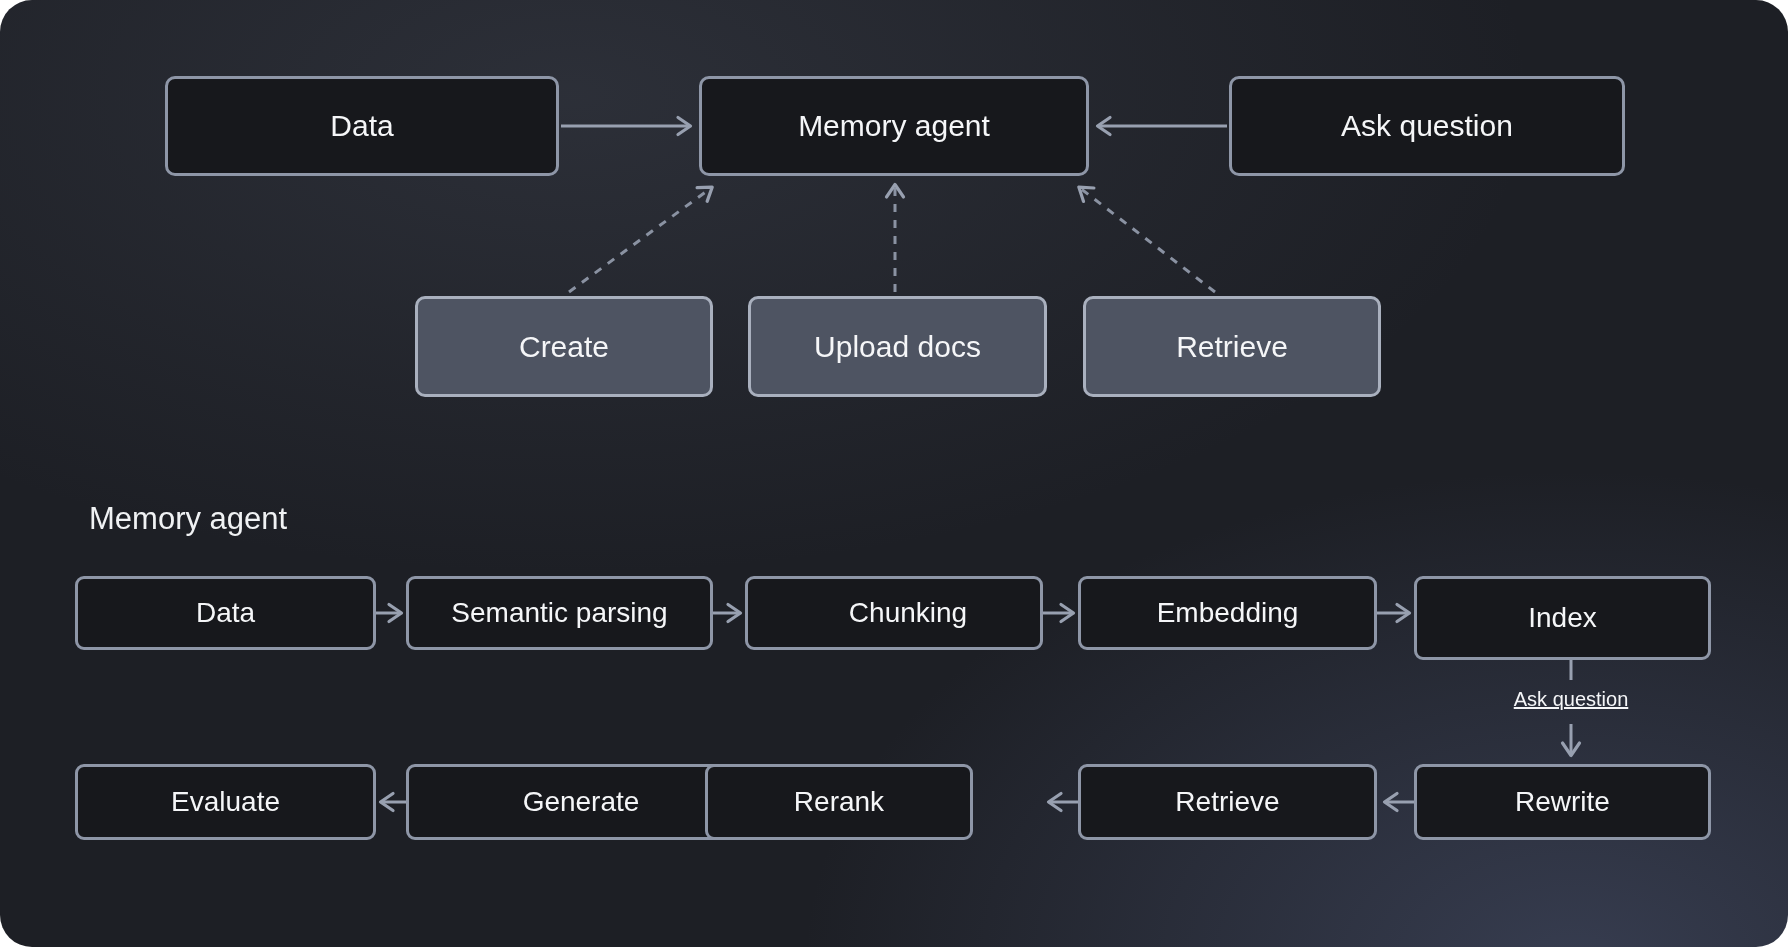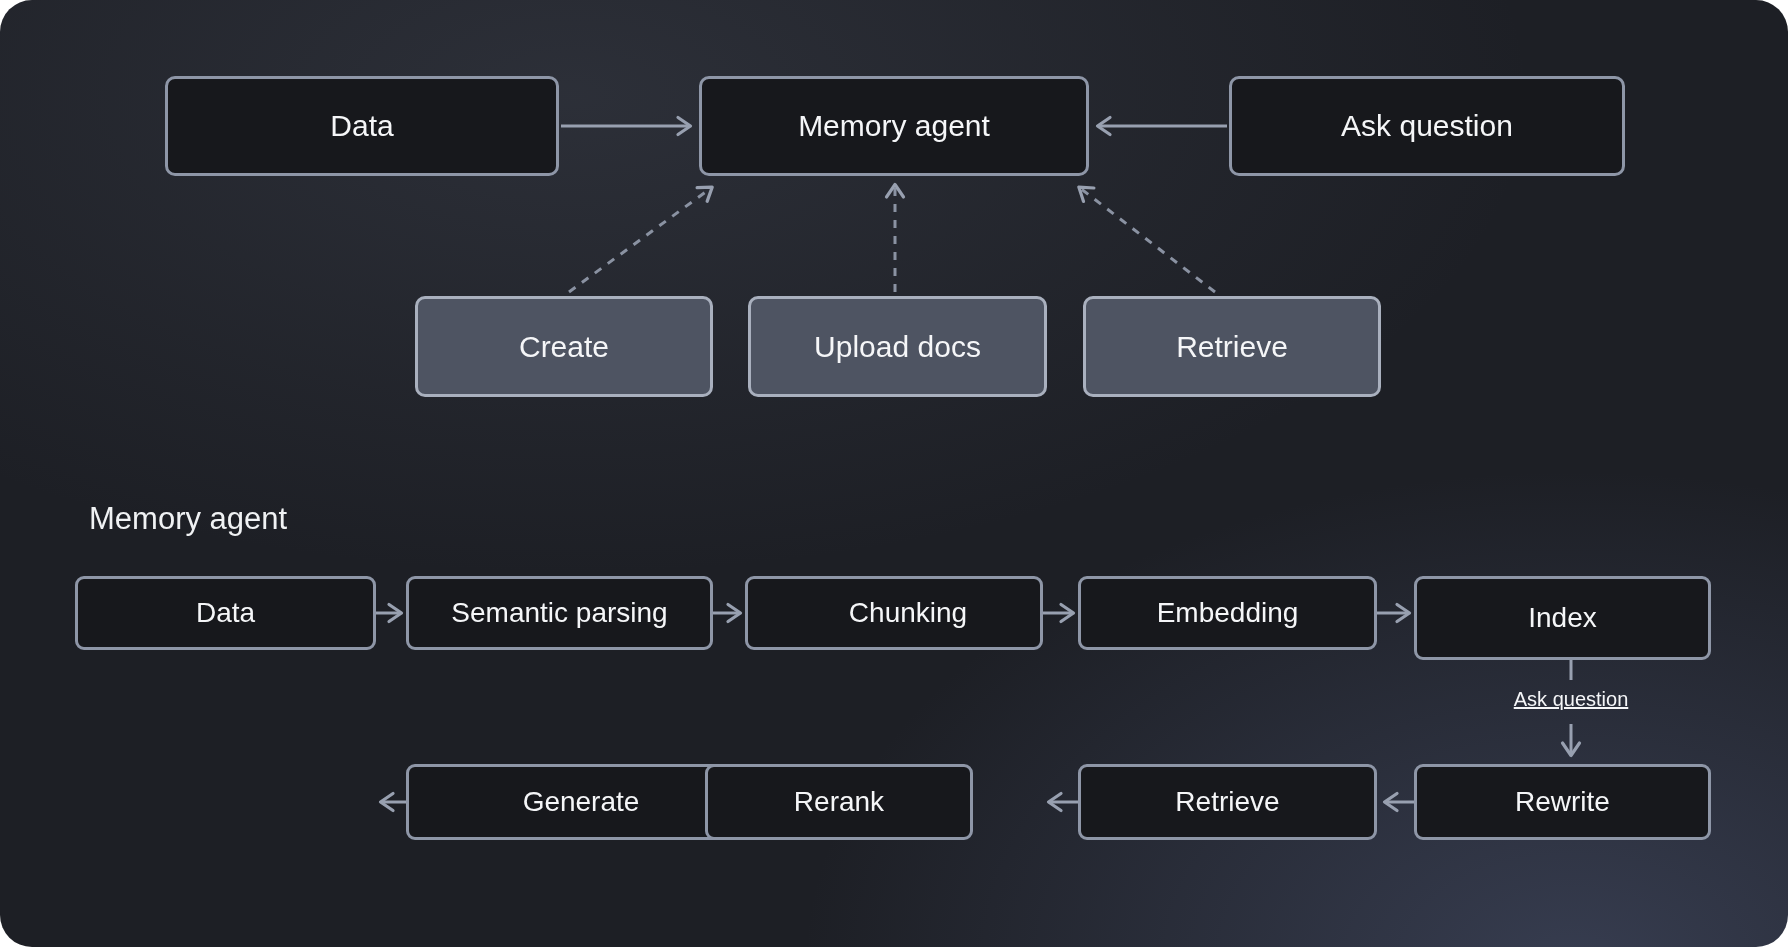--- a/index.html
+++ b/index.html
@@ -109,18 +109,19 @@
   <div class="section-title" style="left:89px; top:503px;">Memory agent</div>
 
   <div class="node small" style="left:75px; top:576px; width:301px; height:74px;">Data</div>
   <div class="node small" style="left:406px; top:576px; width:307px; height:74px;">Semantic parsing</div>
   <div class="node small" style="left:745px; top:576px; width:298px; height:74px;padding-left:28px;">Chunking</div>
   <div class="node small" style="left:1078px; top:576px; width:299px; height:74px;">Embedding</div>
   <div class="node small" style="left:1414px; top:576px; width:297px; height:84px;">Index</div>
 
   <div class="edge-label" style="left:1571px; top:689px;">Ask question</div>
 
+  <div class="node small" style="left:75px; top:764px; width:301px; height:76px;">Evaluate</div>
   <div class="node small" style="left:406px; top:764px; width:350px; height:76px;">Generate</div>
   <div class="node small" style="left:705px; top:764px; width:268px; height:76px;">Rerank</div>
   <div class="node small" style="left:1078px; top:764px; width:299px; height:76px;">Retrieve</div>
   <div class="node small" style="left:1414px; top:764px; width:297px; height:76px;">Rewrite</div>
 
 </div>
 
 </body></html>

